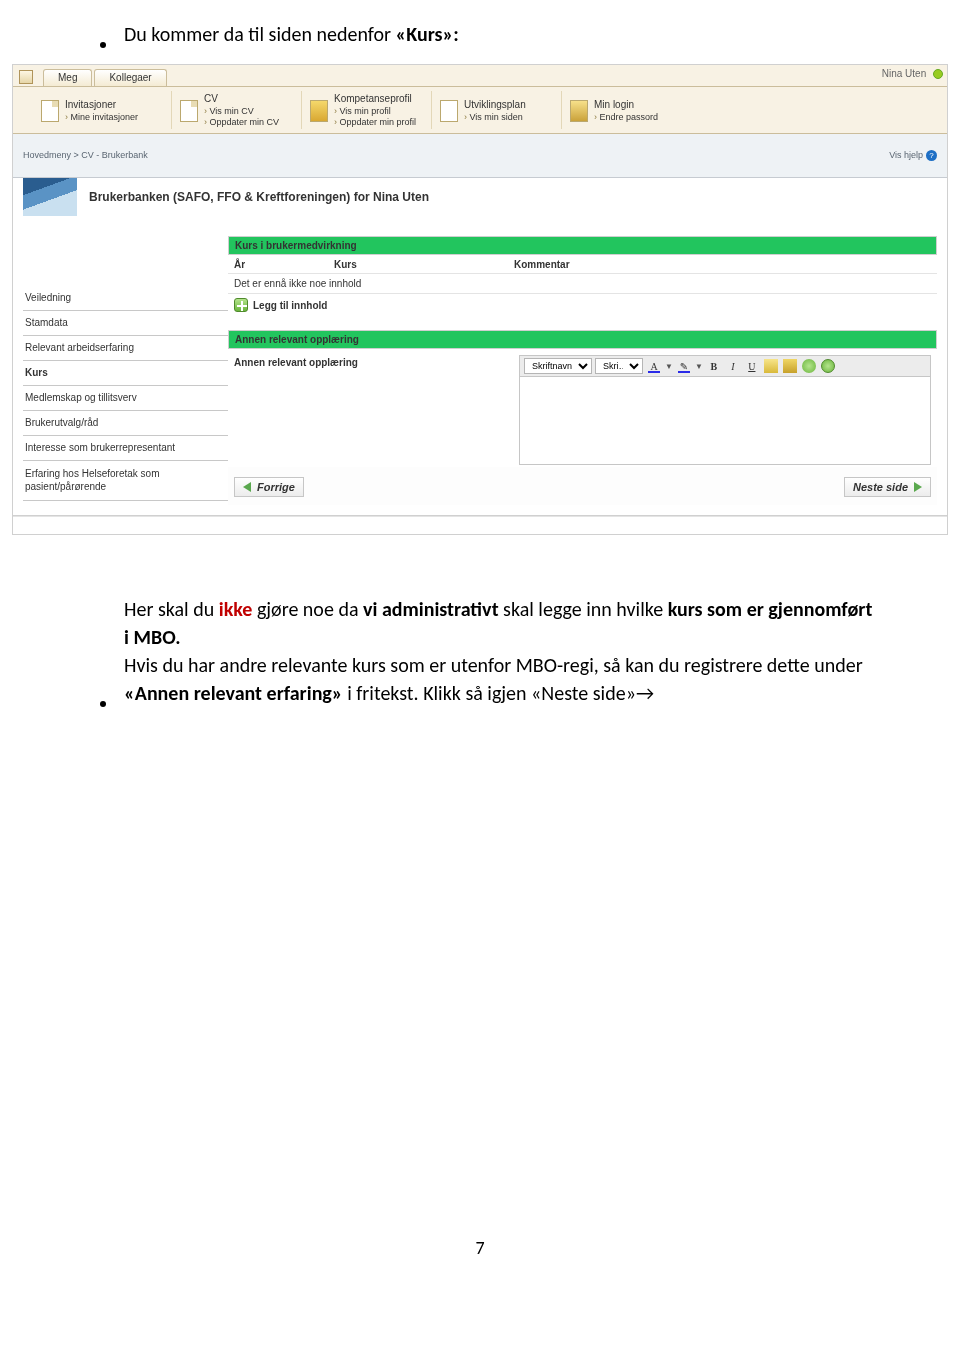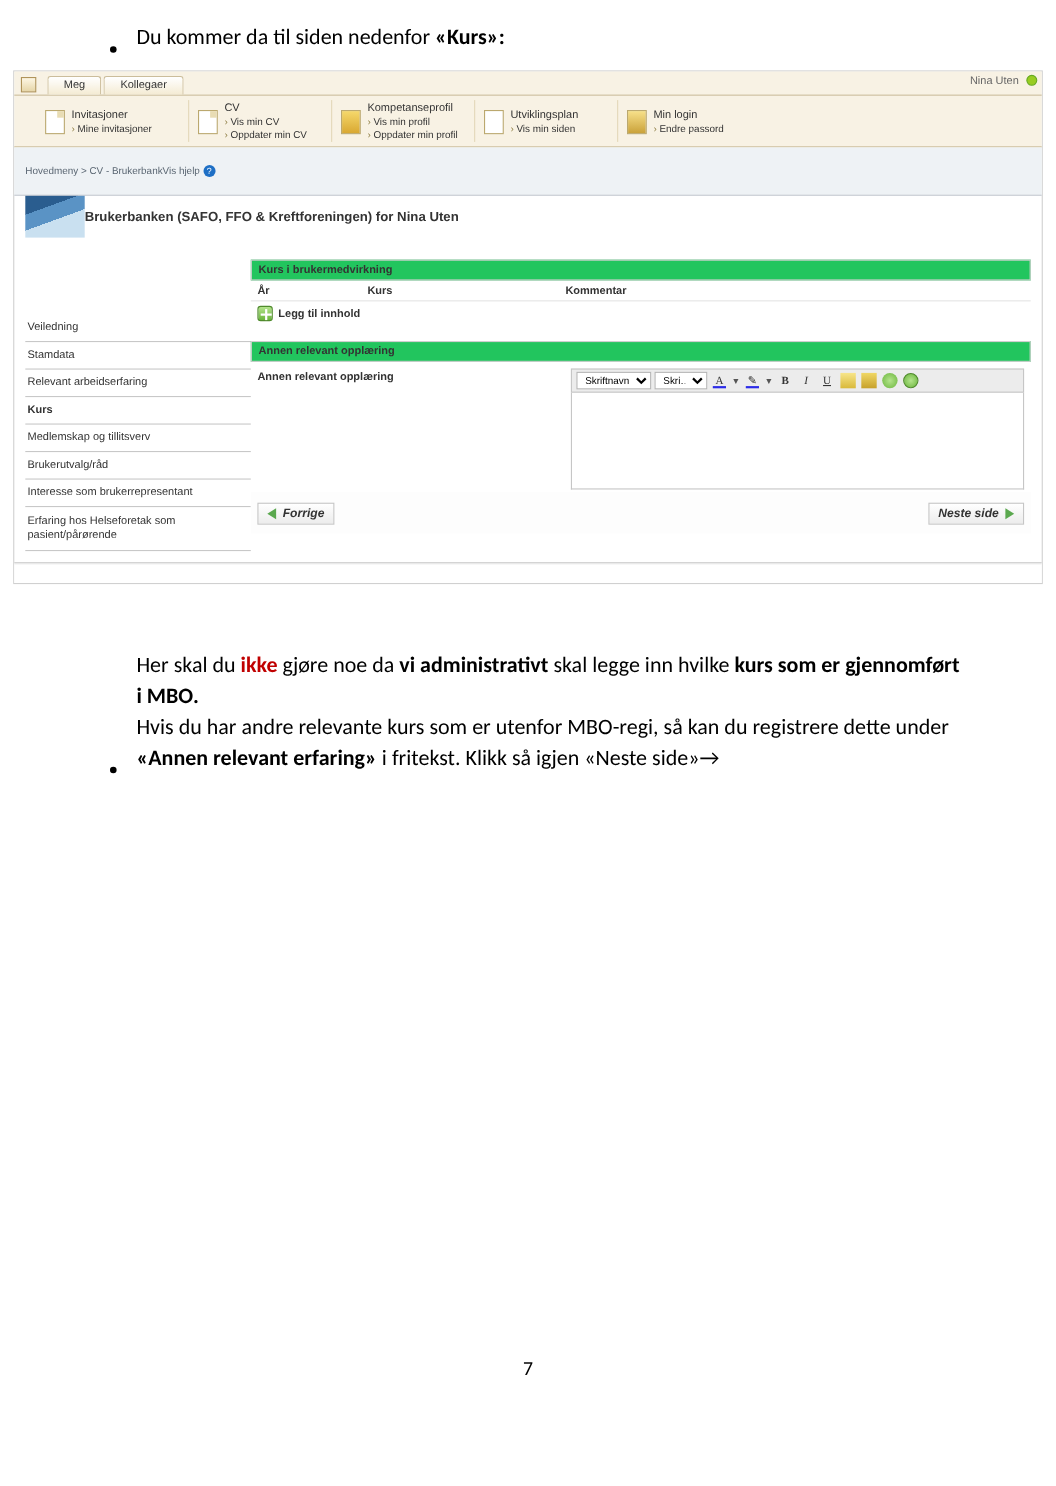--- a/index.html
+++ b/index.html
@@ -96,21 +96,21 @@
   .nav-ico.profile { background: linear-gradient(#f5d86b,#d9a832); border:1px solid #bba86e; }
   .nav-ico.plan { background: #fff; border:1px solid #bba86e; }
   .nav-ico.key { background: linear-gradient(#f7e08a,#caa23a); border:1px solid #bba86e; }
   .nav-links { display: flex; flex-direction: column; gap: 1px; }
   .nav-title { color: #333; font-size: 10px; margin-bottom: 1px; }
   .nav-link { color: #333; font-size: 9px; }
   .nav-link::before { content: "› "; color: #8b7a3f; }
 
   
   .crumb-row {
-    display: flex; justify-content: flex-start;
+    display: flex; justify-content: space-between;
     background: #eef2f5; border-bottom: 1px solid #c6cbd1;
     padding: 16px 10px; font-size: 9px; color: #5a6672;
   }
   .crumb-row .help { cursor: pointer; }
   .crumb-row .help .q {
     display: inline-block; width: 11px; height: 11px; border-radius: 50%;
     background: #1e6fc5; color: #fff; text-align: center; line-height: 11px;
     font-size: 8px; margin-left: 3px;
   }
 
@@ -123,21 +123,21 @@
   .work-right { flex: 1; }
 
   .banner {
     display: flex; align-items: center;
     margin-bottom: 10px; margin-left: 10px;
   }
   .banner-img {
     width: 54px; height: 38px;
     background: linear-gradient(160deg,#2a5d8f 30%,#5a93c5 30%,#5a93c5 55%,#c9e0f0 55%);
   }
-  .banner-title { font-weight: bold; font-size: 12px; color: #333; }
+  .banner-title { font-weight: bold; font-size: 12px; color: #333; margin-left: 12px; }
 
   .side-list { margin-top: 50px; }
   .side-item {
     padding: 6px 4px 7px 2px;
     border-bottom: 1px solid #c8c8c8;
     font-size: 10px; color: #333;
     cursor: pointer;
   }
   .side-item.active { font-weight: bold; }
   .side-item.multi { line-height: 1.3; }
@@ -337,20 +337,21 @@
         </div>
       </div>
 
       <div class="work-right">
         <div class="section-h">Kurs i brukermedvirkning</div>
         <div class="tbl-head">
           <span class="c1">År</span>
           <span class="c2">Kurs</span>
           <span class="c3">Kommentar</span>
         </div>
+        <div class="empty-msg">Det er ennå ikke noe innhold</div>
         <div class="add-row">
           <span class="plus-ico"></span>
           <span>Legg til innhold</span>
         </div>
 
         <div class="section-h mt">Annen relevant opplæring</div>
         <div class="field-row">
           <span class="field-label">Annen relevant opplæring</span>
           <div class="editor-wrap">
             <div class="editor-toolbar">

